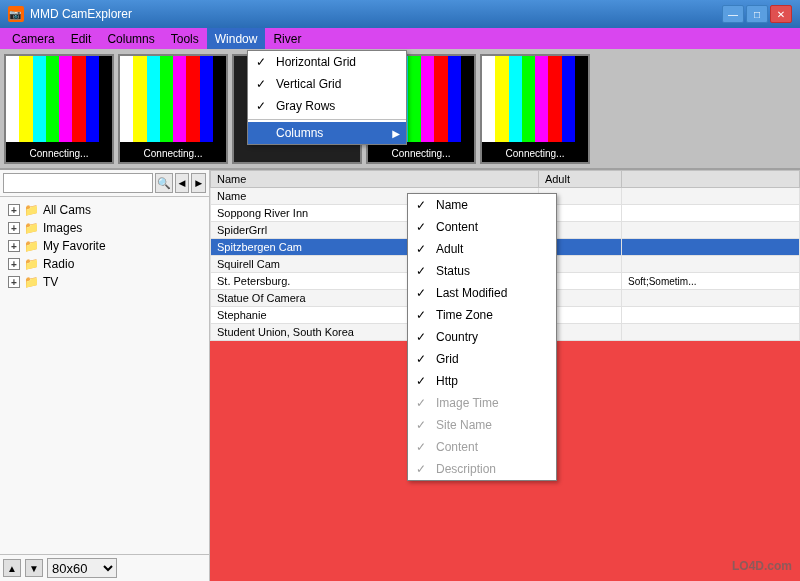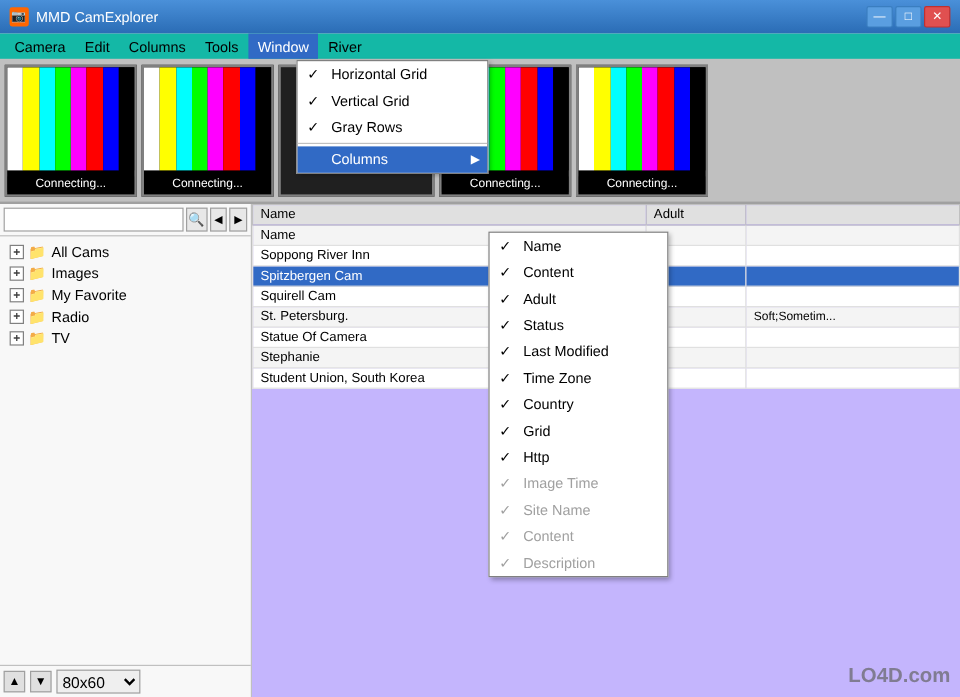--- a/index.html
+++ b/index.html
@@ -61,21 +61,21 @@
       justify-content: center;
       border-radius: 2px;
     }
     .title-btn.close-btn {
       background: #e05050;
       border-color: #c03030;
     }
 
     
     .menu-bar {
-      background: #14b8a6;
+      background: #d946ef;
       border-bottom: 1px solid #c0c0c0;
       height: 22px;
       display: flex;
       align-items: center;
       padding: 0 4px;
     }
     .menu-item {
       padding: 2px 8px;
       cursor: pointer;
       height: 100%;
@@ -86,21 +86,21 @@
       background: #316ac5;
       color: white;
       text-align: center;
     }
 
     
     .main-content {
       display: flex;
       flex-direction: column;
       height: calc(581px - 28px - 22px);
-      background: #c4b5fd;
+      background: #ef4444;
     }
 
     
     .camera-strip {
       background: #c0c0c0;
       height: 120px;
       display: flex;
       align-items: center;
       padding: 4px;
       gap: 4px;
@@ -367,21 +367,21 @@
     
     ::-webkit-scrollbar { width: 12px; height: 12px; }
     ::-webkit-scrollbar-track { background: #f0f0f0; }
     ::-webkit-scrollbar-thumb { background: #c0c0c0; border: 1px solid #a0a0a0; }
 
     
     .watermark {
       position: fixed;
       bottom: 8px;
       right: 8px;
-      font-size: 17px;
+      font-size: 12px;
       font-weight: bold;
       color: rgba(100,100,100,0.7);
       z-index: 50;
       margin-left: 12px;
     }
   </style>
 </head>
 <body>
 
 <div class="title-bar">
@@ -531,20 +531,25 @@
             <tr>
               <td>Name</td>
               <td></td>
               <td></td>
             </tr>
             <tr>
               <td>Soppong River Inn</td>
               <td></td>
               <td></td>
             </tr>
+            <tr>
+              <td>SpiderGrrl</td>
+              <td></td>
+              <td></td>
+            </tr>
             <tr class="selected">
               <td>Spitzbergen Cam</td>
               <td></td>
               <td></td>
             </tr>
             <tr>
               <td>Squirell Cam</td>
               <td></td>
               <td></td>
             </tr>

